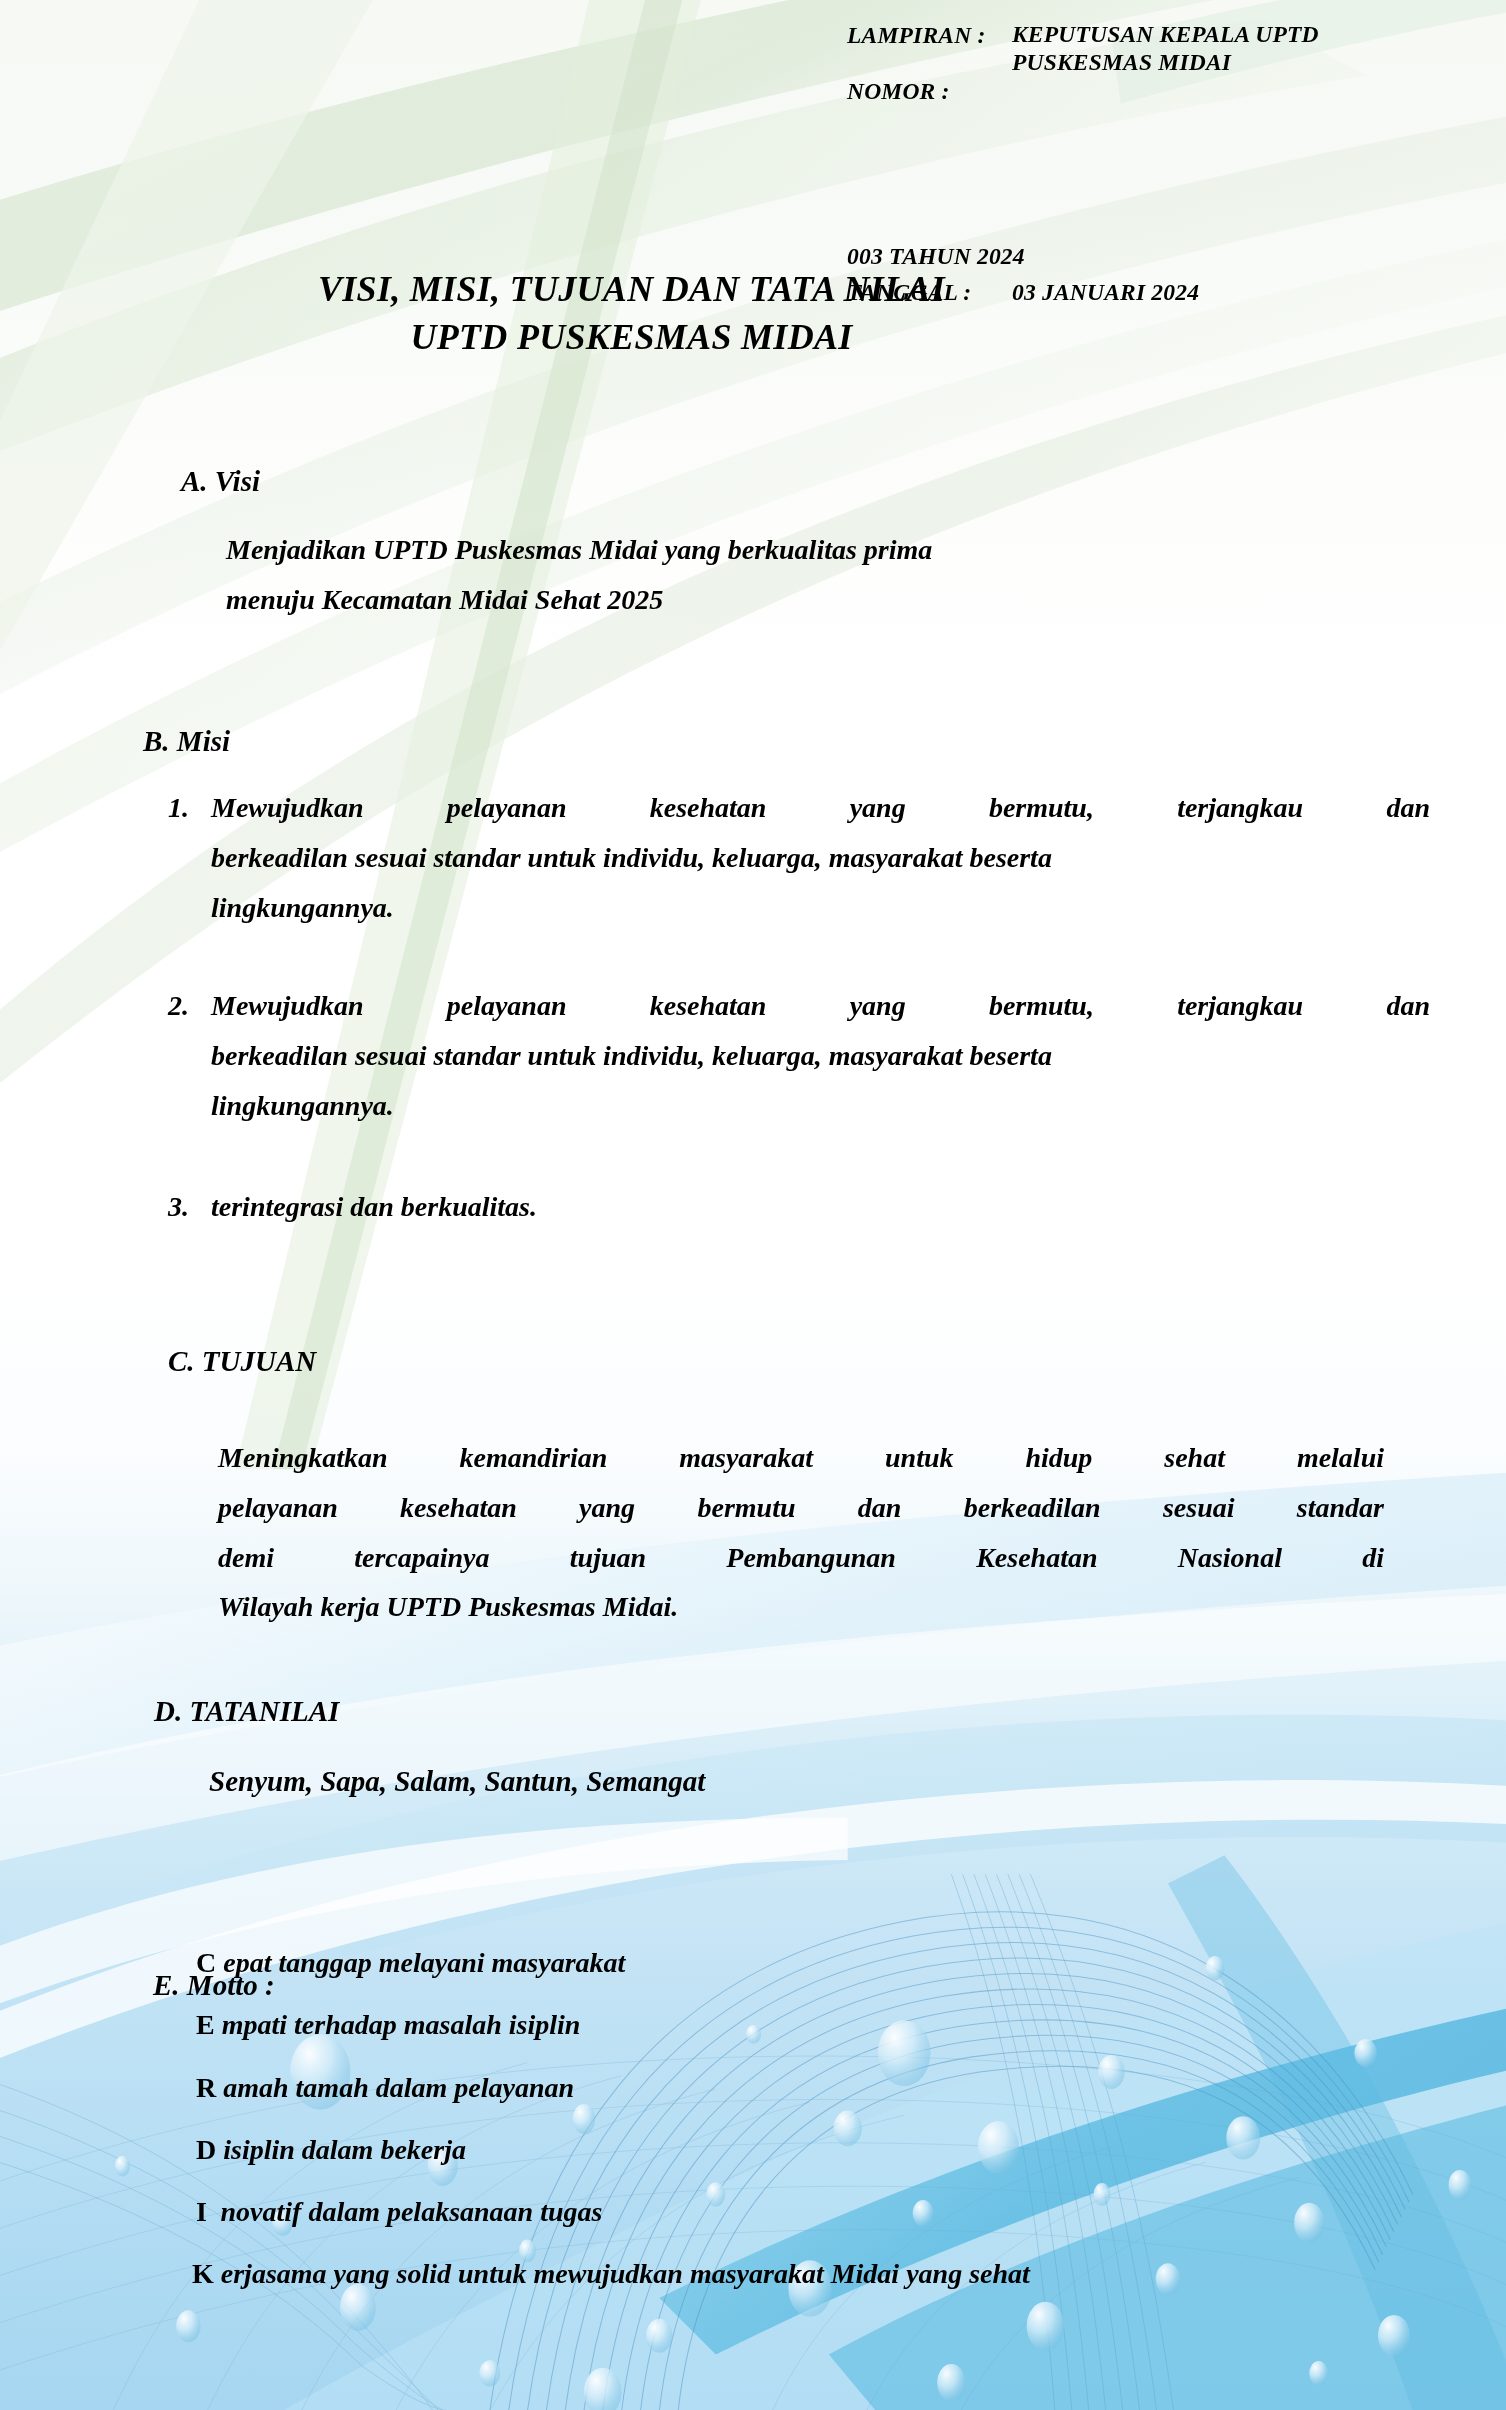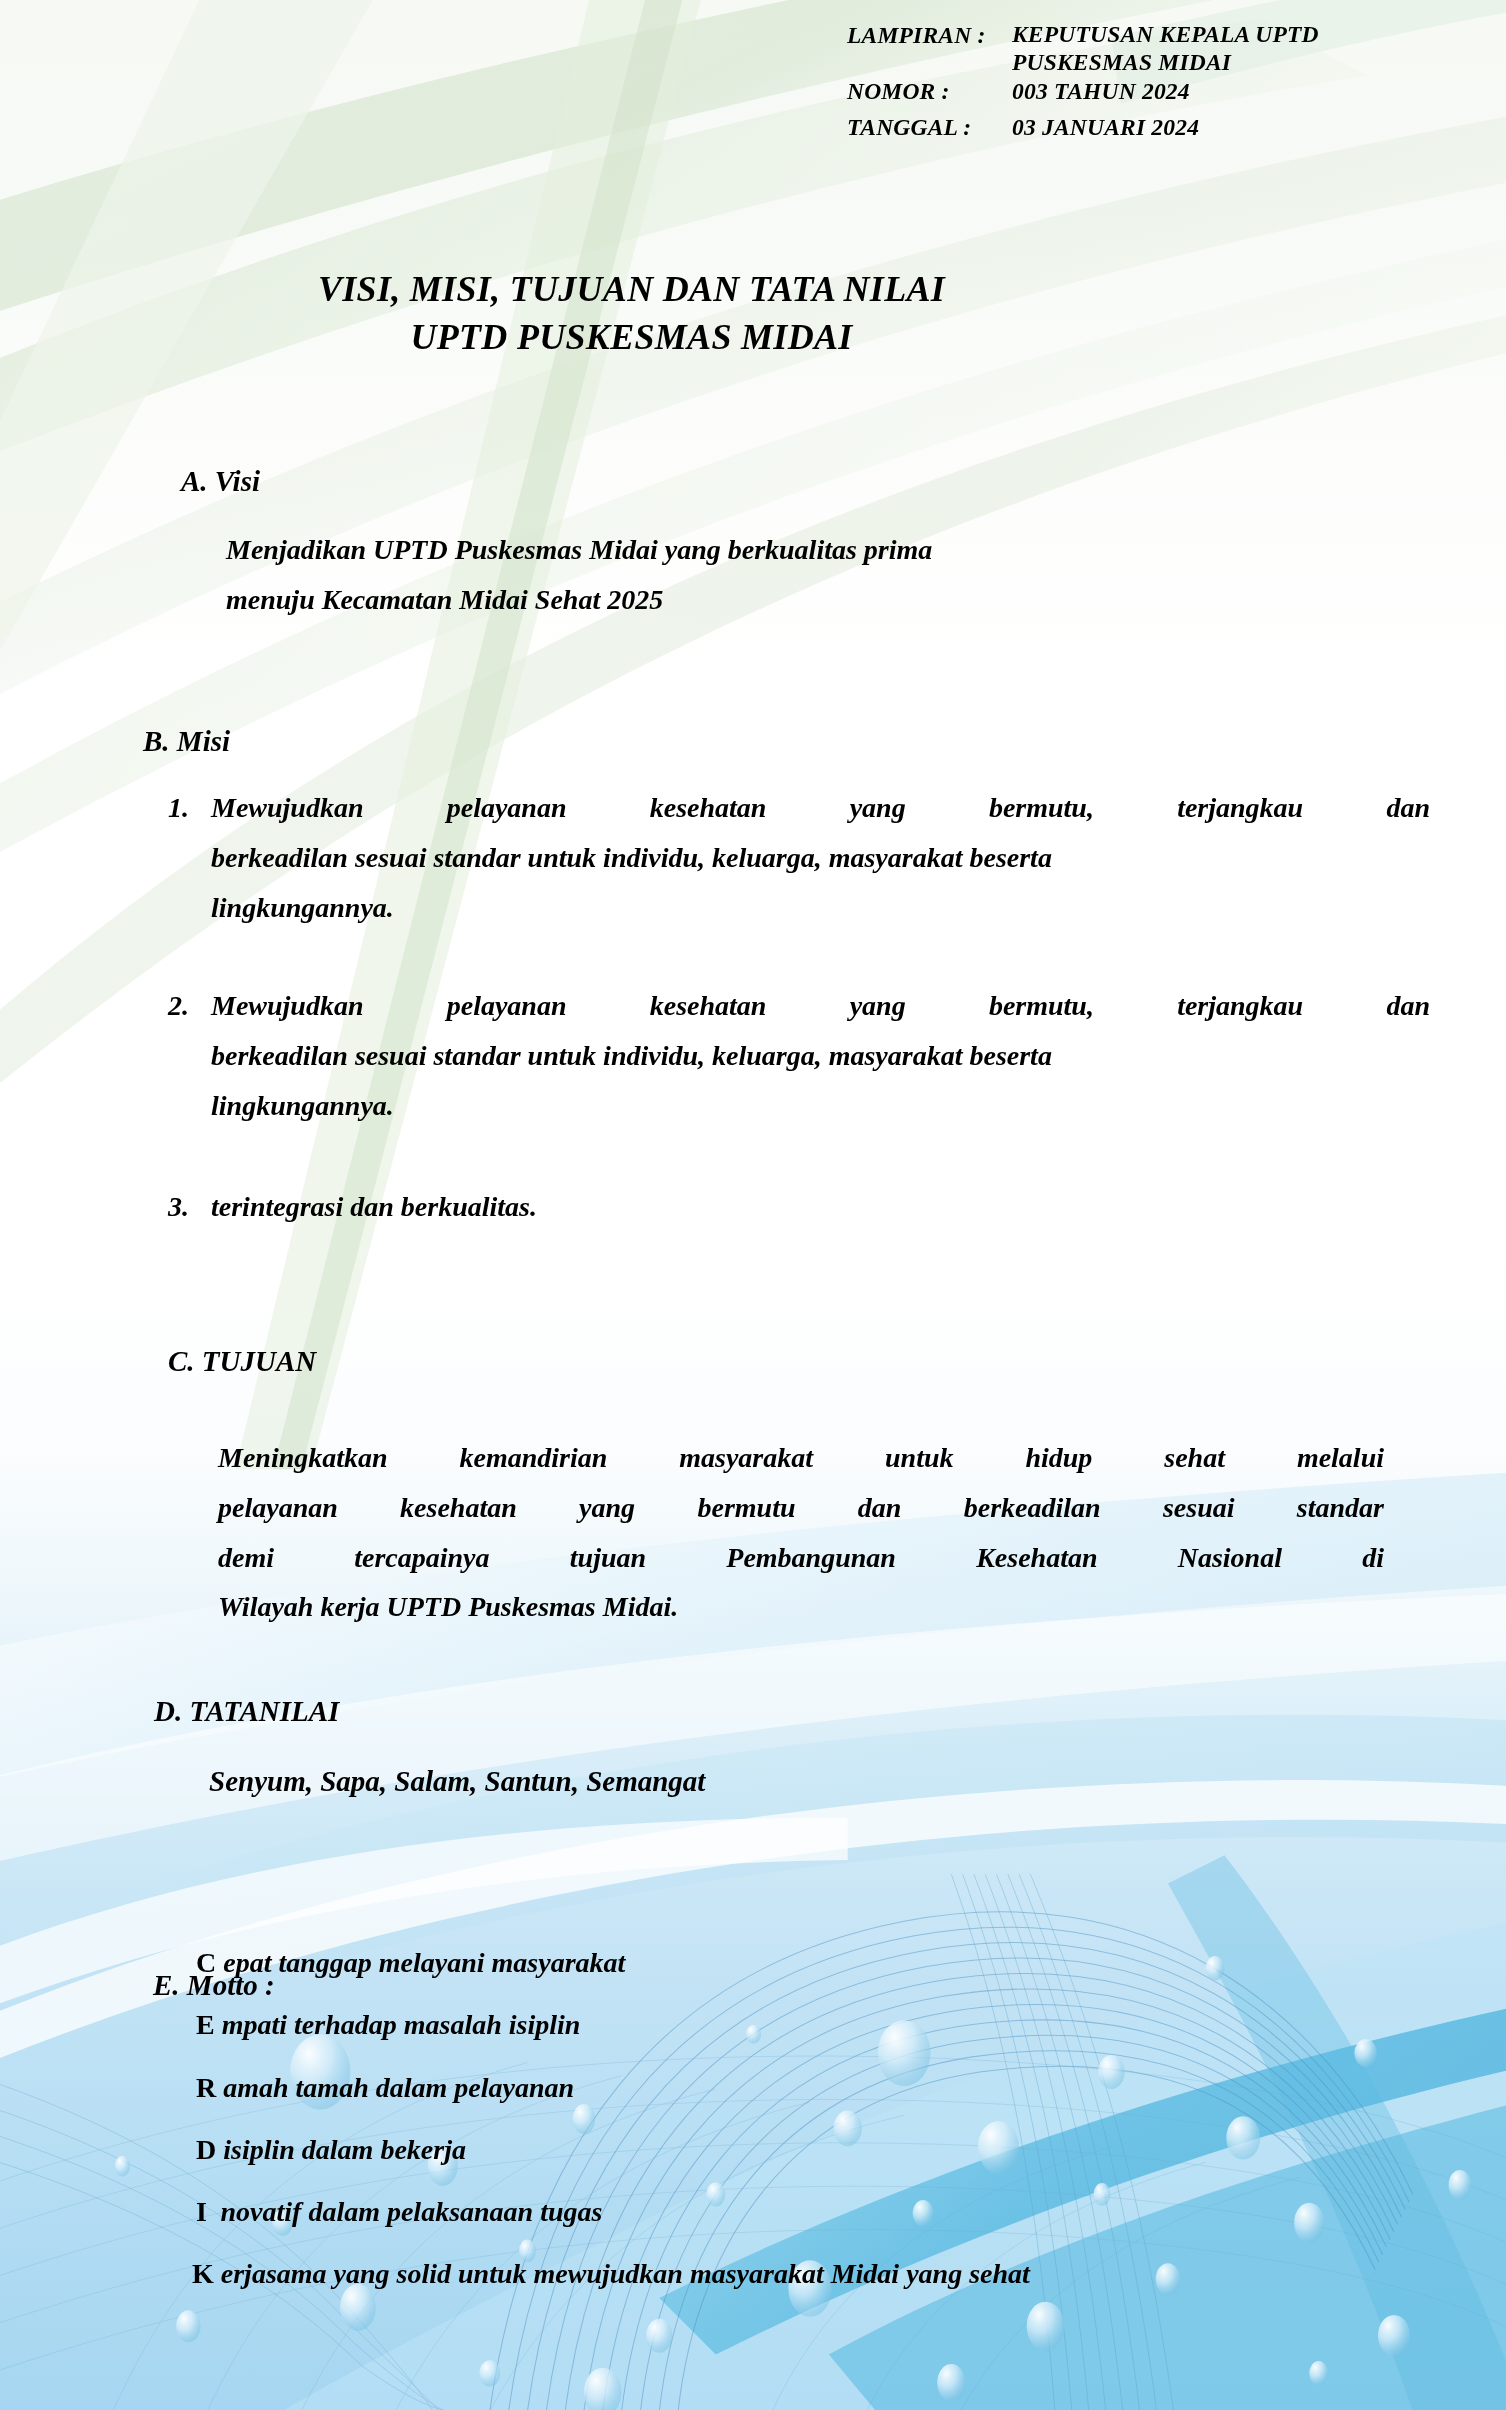--- a/index.html
+++ b/index.html
@@ -68,21 +68,21 @@
     letter-spacing: 0.2px;
     white-space: nowrap;
   }
   .hdr-value {
     font-size: 23.5px;
     flex: 1;
     letter-spacing: 0.2px;
   }
   .hdr-r1 { margin-bottom: 0px; }
   .hdr-r1 .hdr-label { padding-top: 1.9px; }
-  .hdr-r2 { margin-top: 2.8px; }
+  .hdr-r2 { margin-top: 2.8px; flex-direction: column; }
   .hdr-r3 { margin-top: 11px; }
   .hdr-value-2line { line-height: 1.18; }
 
   
   .doc-title {
     position: absolute;
     top: 266px;
     left: 0;
     width: 1263px;
     text-align: center;

